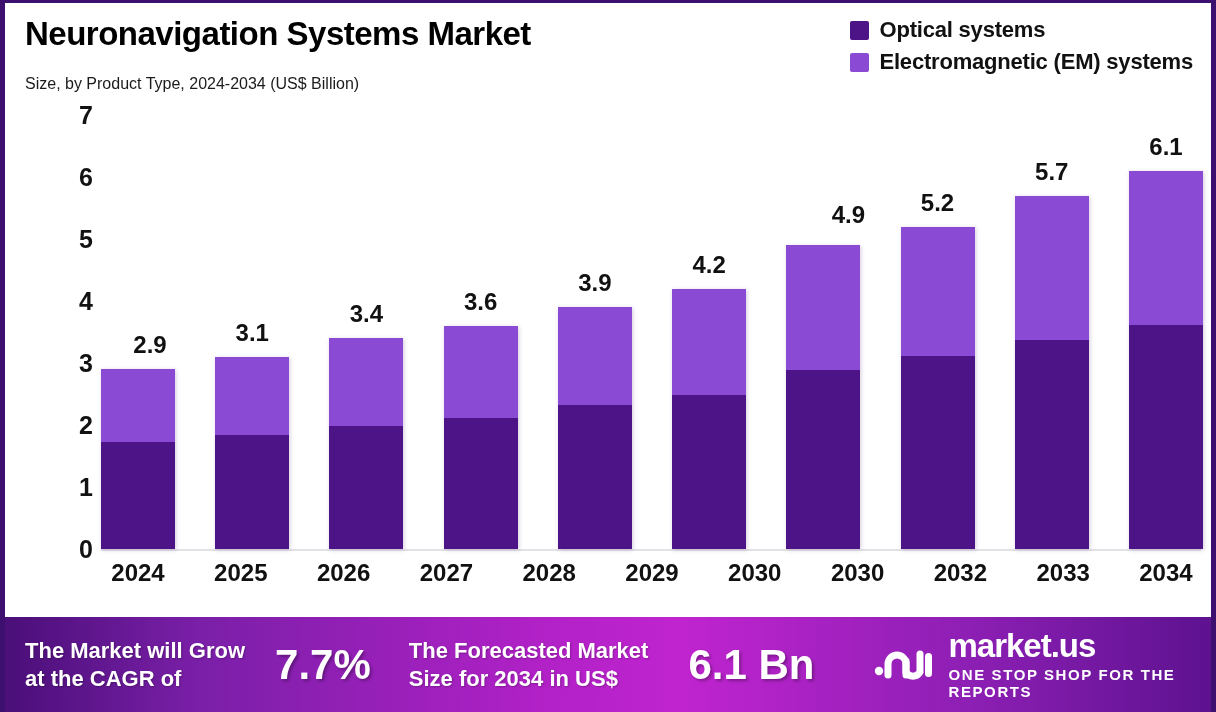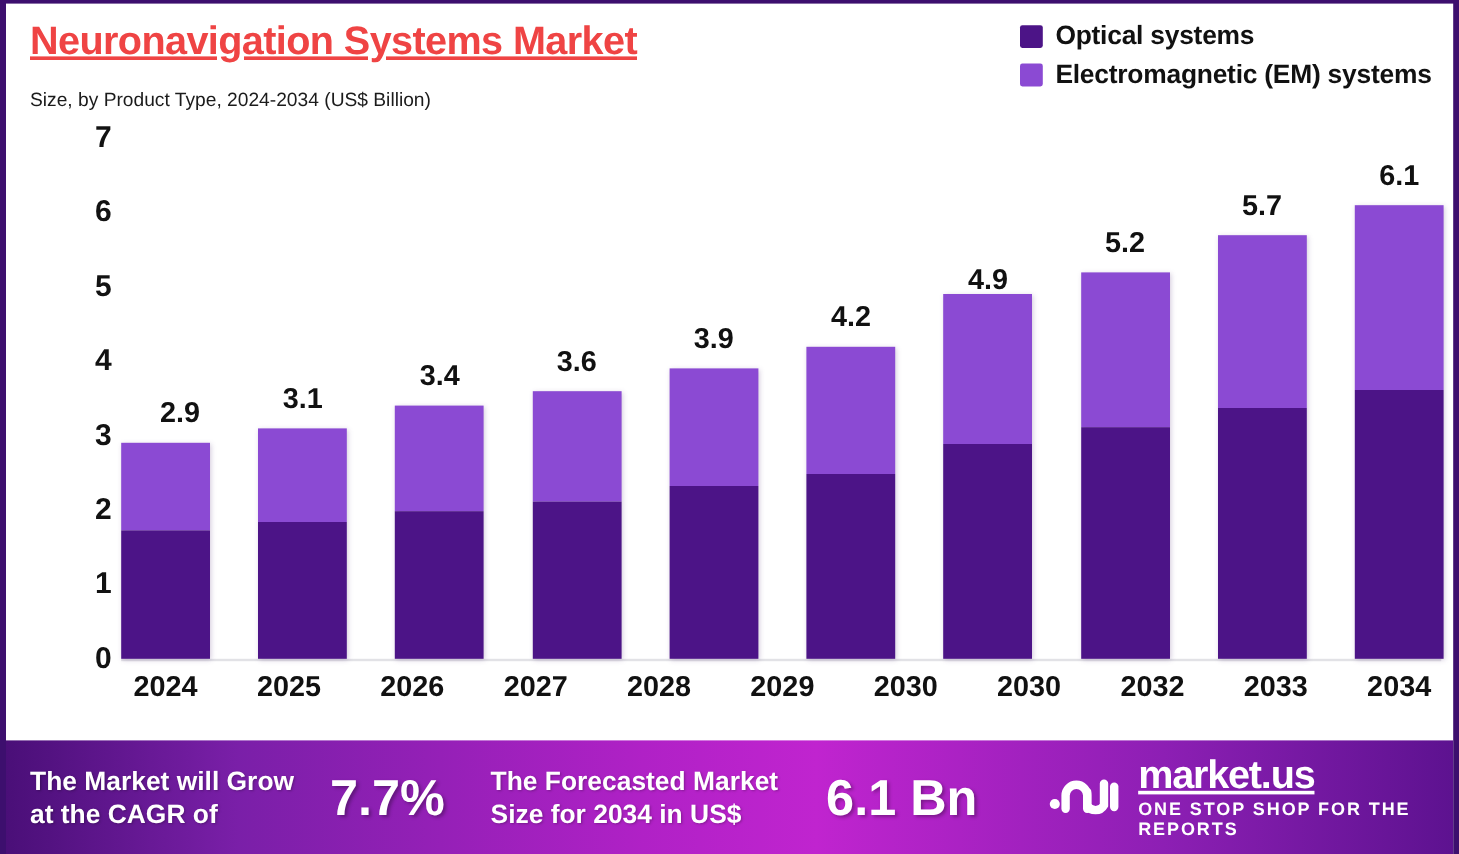--- a/index.html
+++ b/index.html
@@ -26,23 +26,22 @@
     left: 0; top: 0;
     width: 100%;
     height: 112px;
   }
   .title {
     position: absolute;
     left: 20px; top: 12px;
     font-size: 33px;
     font-weight: bold;
     letter-spacing: -0.5px;
-    color: #ef4444;
-    white-space: nowrap;
-    text-decoration: underline;
+    color: #000000;
+    white-space: nowrap;
   }
   .subtitle {
     position: absolute;
     left: 20px; top: 72px;
     font-size: 16px;
     font-weight: 400;
     color: #1b1b1b;
     white-space: nowrap;
   }
 
@@ -196,21 +195,20 @@
     gap: 12px;
   }
   .logo-mark { flex: 0 0 auto; }
   .logo-text-wrap { display: flex; flex-direction: column; align-items: flex-start; }
   .logo-word {
     font-size: 33px;
     font-weight: bold;
     letter-spacing: -1px;
     color: #ffffff;
     line-height: 1;
-    text-decoration: underline;
   }
   .logo-tagline {
     font-size: 15px;
     font-weight: bold;
     letter-spacing: 1.6px;
     color: #ffffff;
     margin-top: 4px;
   }
 </style>
 </head>
@@ -283,21 +281,21 @@
           </div>
         </div>
         <div class="bar-group">
           <div class="bar-value" style="bottom: 270.4px;">4.2</div>
           <div class="bar-stack" style="height: 260.4px;">
             <div class="seg-em" style="background: rgb(139, 74, 211); height: 106.02px;"></div>
             <div class="seg-opt" style="background: rgb(76, 20, 135); height: 154.38px;"></div>
           </div>
         </div>
         <div class="bar-group">
-          <div class="bar-value" style="bottom: 301px;">4.9</div>
+          <div class="bar-value" style="bottom: 320px; margin-left: 25px;">4.9</div>
           <div class="bar-stack" style="height: 303.8px;">
             <div class="seg-em" style="background: rgb(139, 74, 211); height: 125.24px;"></div>
             <div class="seg-opt" style="background: rgb(76, 20, 135); height: 178.56px;"></div>
           </div>
         </div>
         <div class="bar-group">
           <div class="bar-value" style="bottom: 332.4px;">5.2</div>
           <div class="bar-stack" style="height: 322.4px;">
             <div class="seg-em" style="background: rgb(139, 74, 211); height: 129.58px;"></div>
             <div class="seg-opt" style="background: rgb(76, 20, 135); height: 192.82px;"></div>

